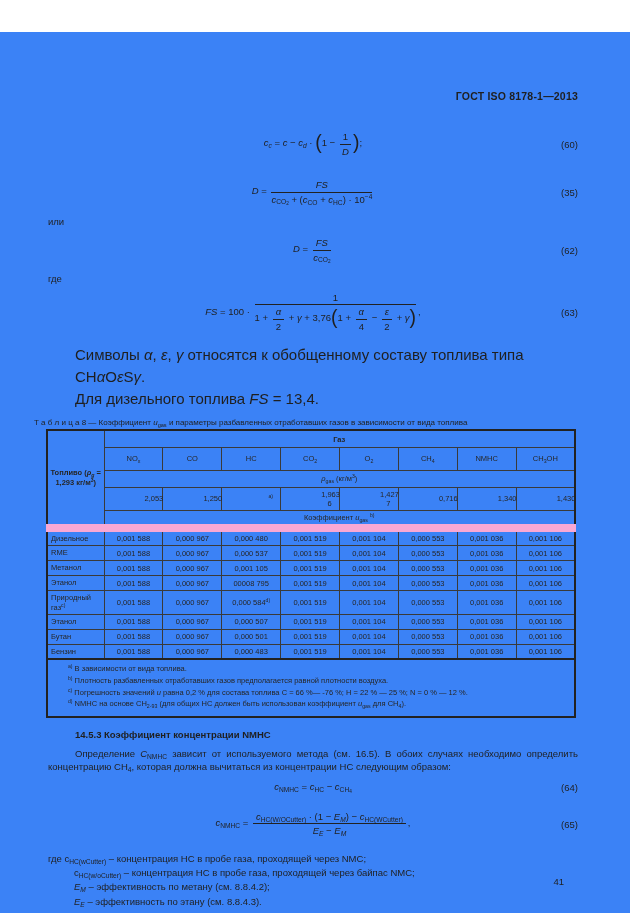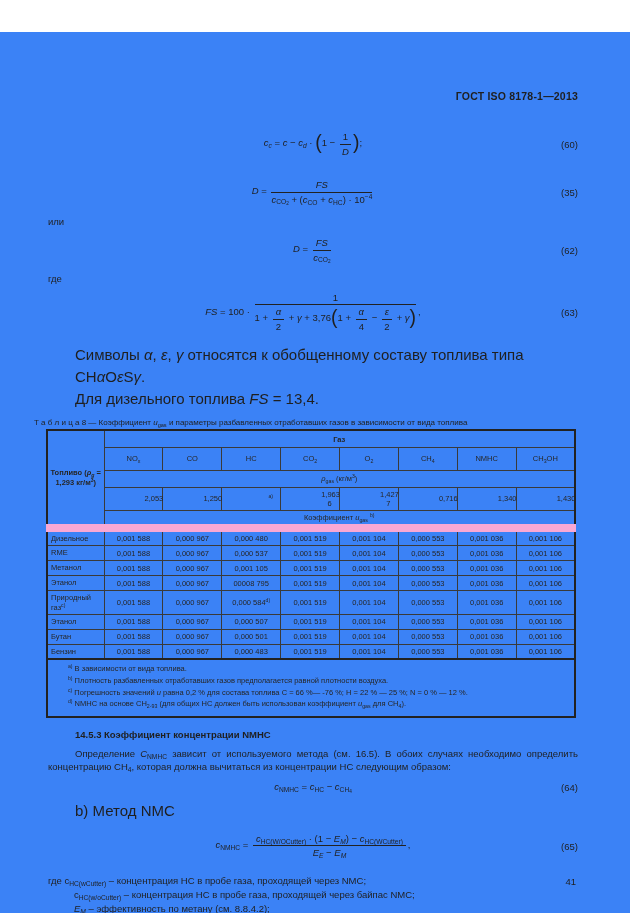--- a/index.html
+++ b/index.html
@@ -38,21 +38,21 @@
   tbody.fuelrows td.fname { text-align:left; padding-left:3px; white-space:normal; line-height:1.25; }
   tbody.fuelrows tr:first-child td { border-top:8px solid #f9a8d4; }
   tbody.fnotes td { border-top:2px solid #222; text-align:left; padding:3px 4px 6px 6px; }
   .fnline { font-size:7.5px; line-height:1.55; padding-left:14px; }
   
   .secheading { font-weight:bold; font-size:9.5px; margin:11px 0 7px 27px; }
   .para { font-size:9.5px; text-indent:27px; text-align:justify; line-height:1.42; }
   .defs { font-size:9.5px; line-height:1.5; margin-top:4px; }
   .defs .dline { padding-left:26px; }
   .defs .dline.first { padding-left:0; }
-  .pagenum { position:absolute; right:54px; bottom:58px; font-size:9.5px; }
+  .pagenum { position:absolute; right:66px; bottom:58px; font-size:9.5px; }
   .gap-s { height:6px; }
 </style>
 </head>
 <body>
 
 <div class="page">
 
   <div class="doc-header">ГОСТ ISO 8178-1—2013</div>
 
   <div class="eqrow" style="margin-top:22px; height:40px;">
@@ -236,21 +236,20 @@
   <div class="secheading">14.5.3 Коэффициент концентрации NMHC</div>
 
   <p class="para">Определение <i>C</i><sub>NMHC</sub> зависит от используемого метода (см. 16.5). В обоих случаях необходимо определить концентрацию CH<sub>4</sub>, которая должна вычитаться из концентрации НС следующим образом:</p>
 
 
   <div class="eqrow" style="height:26px;">
     <span class="eqbody"><i>c</i><sub>NMHC</sub> = <i>c</i><sub>HC</sub> − <i>c</i><sub>CH<sub>4</sub></sub></span>
     <span class="eqnum">(64)</span>
   </div>
 
-  <div class="bodyline">b) Метод NMC</div>
 
   <div class="eqrow" style="height:48px;">
     <span class="eqbody"><i>c</i><sub>NMHC</sub> = <span class="frac"><span class="fn"><i>c</i><sub>HC(W/OCutter)</sub> · (1 − <i>E</i><sub><i>M</i></sub>) − <i>c</i><sub>HC(WCutter)</sub></span><span class="fd"><i>E</i><sub><i>E</i></sub> − <i>E</i><sub><i>M</i></sub></span></span>,</span>
     <span class="eqnum">(65)</span>
   </div>
 
   <div class="defs">
     <div class="dline first">где c<sub>HC(wCutter)</sub> – концентрация НС в пробе газа, проходящей через NMC;</div>
     <div class="dline">c<sub>HC(w/oCutter)</sub> – концентрация НС в пробе газа, проходящей через байпас NMC;</div>
     <div class="dline"><i>E</i><sub><i>M</i></sub> – эффективность по метану (см. 8.8.4.2);</div>

